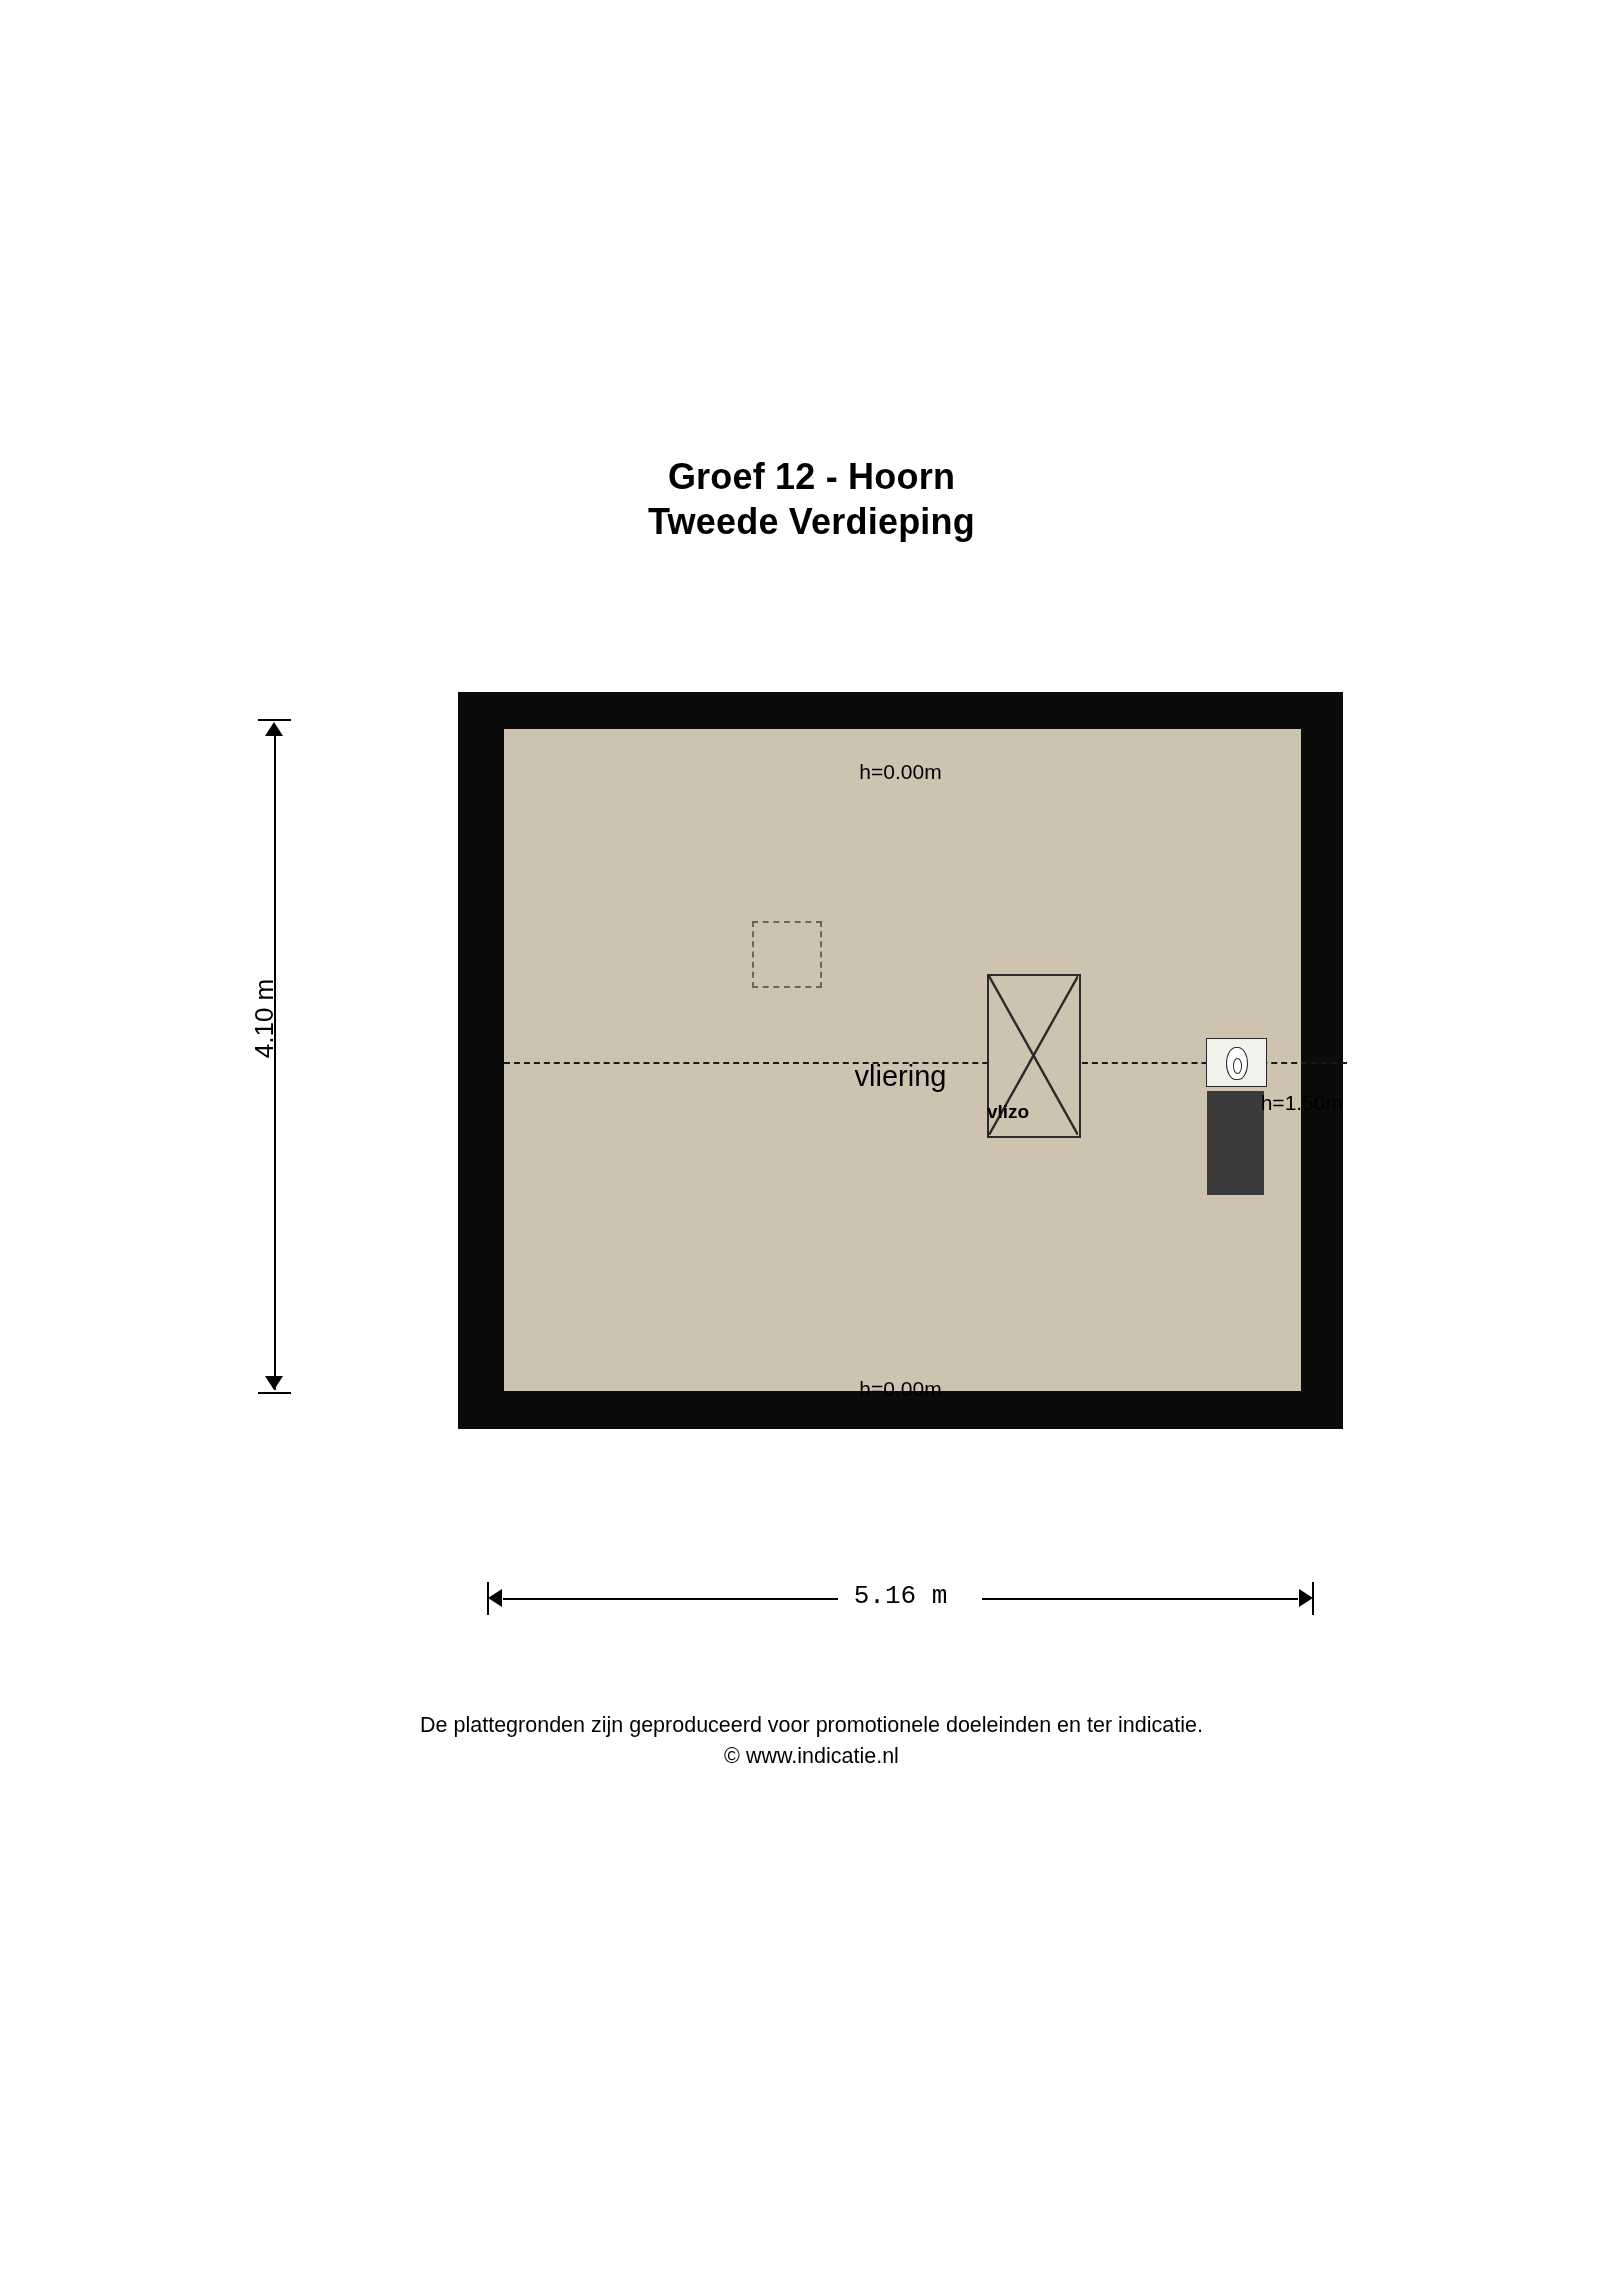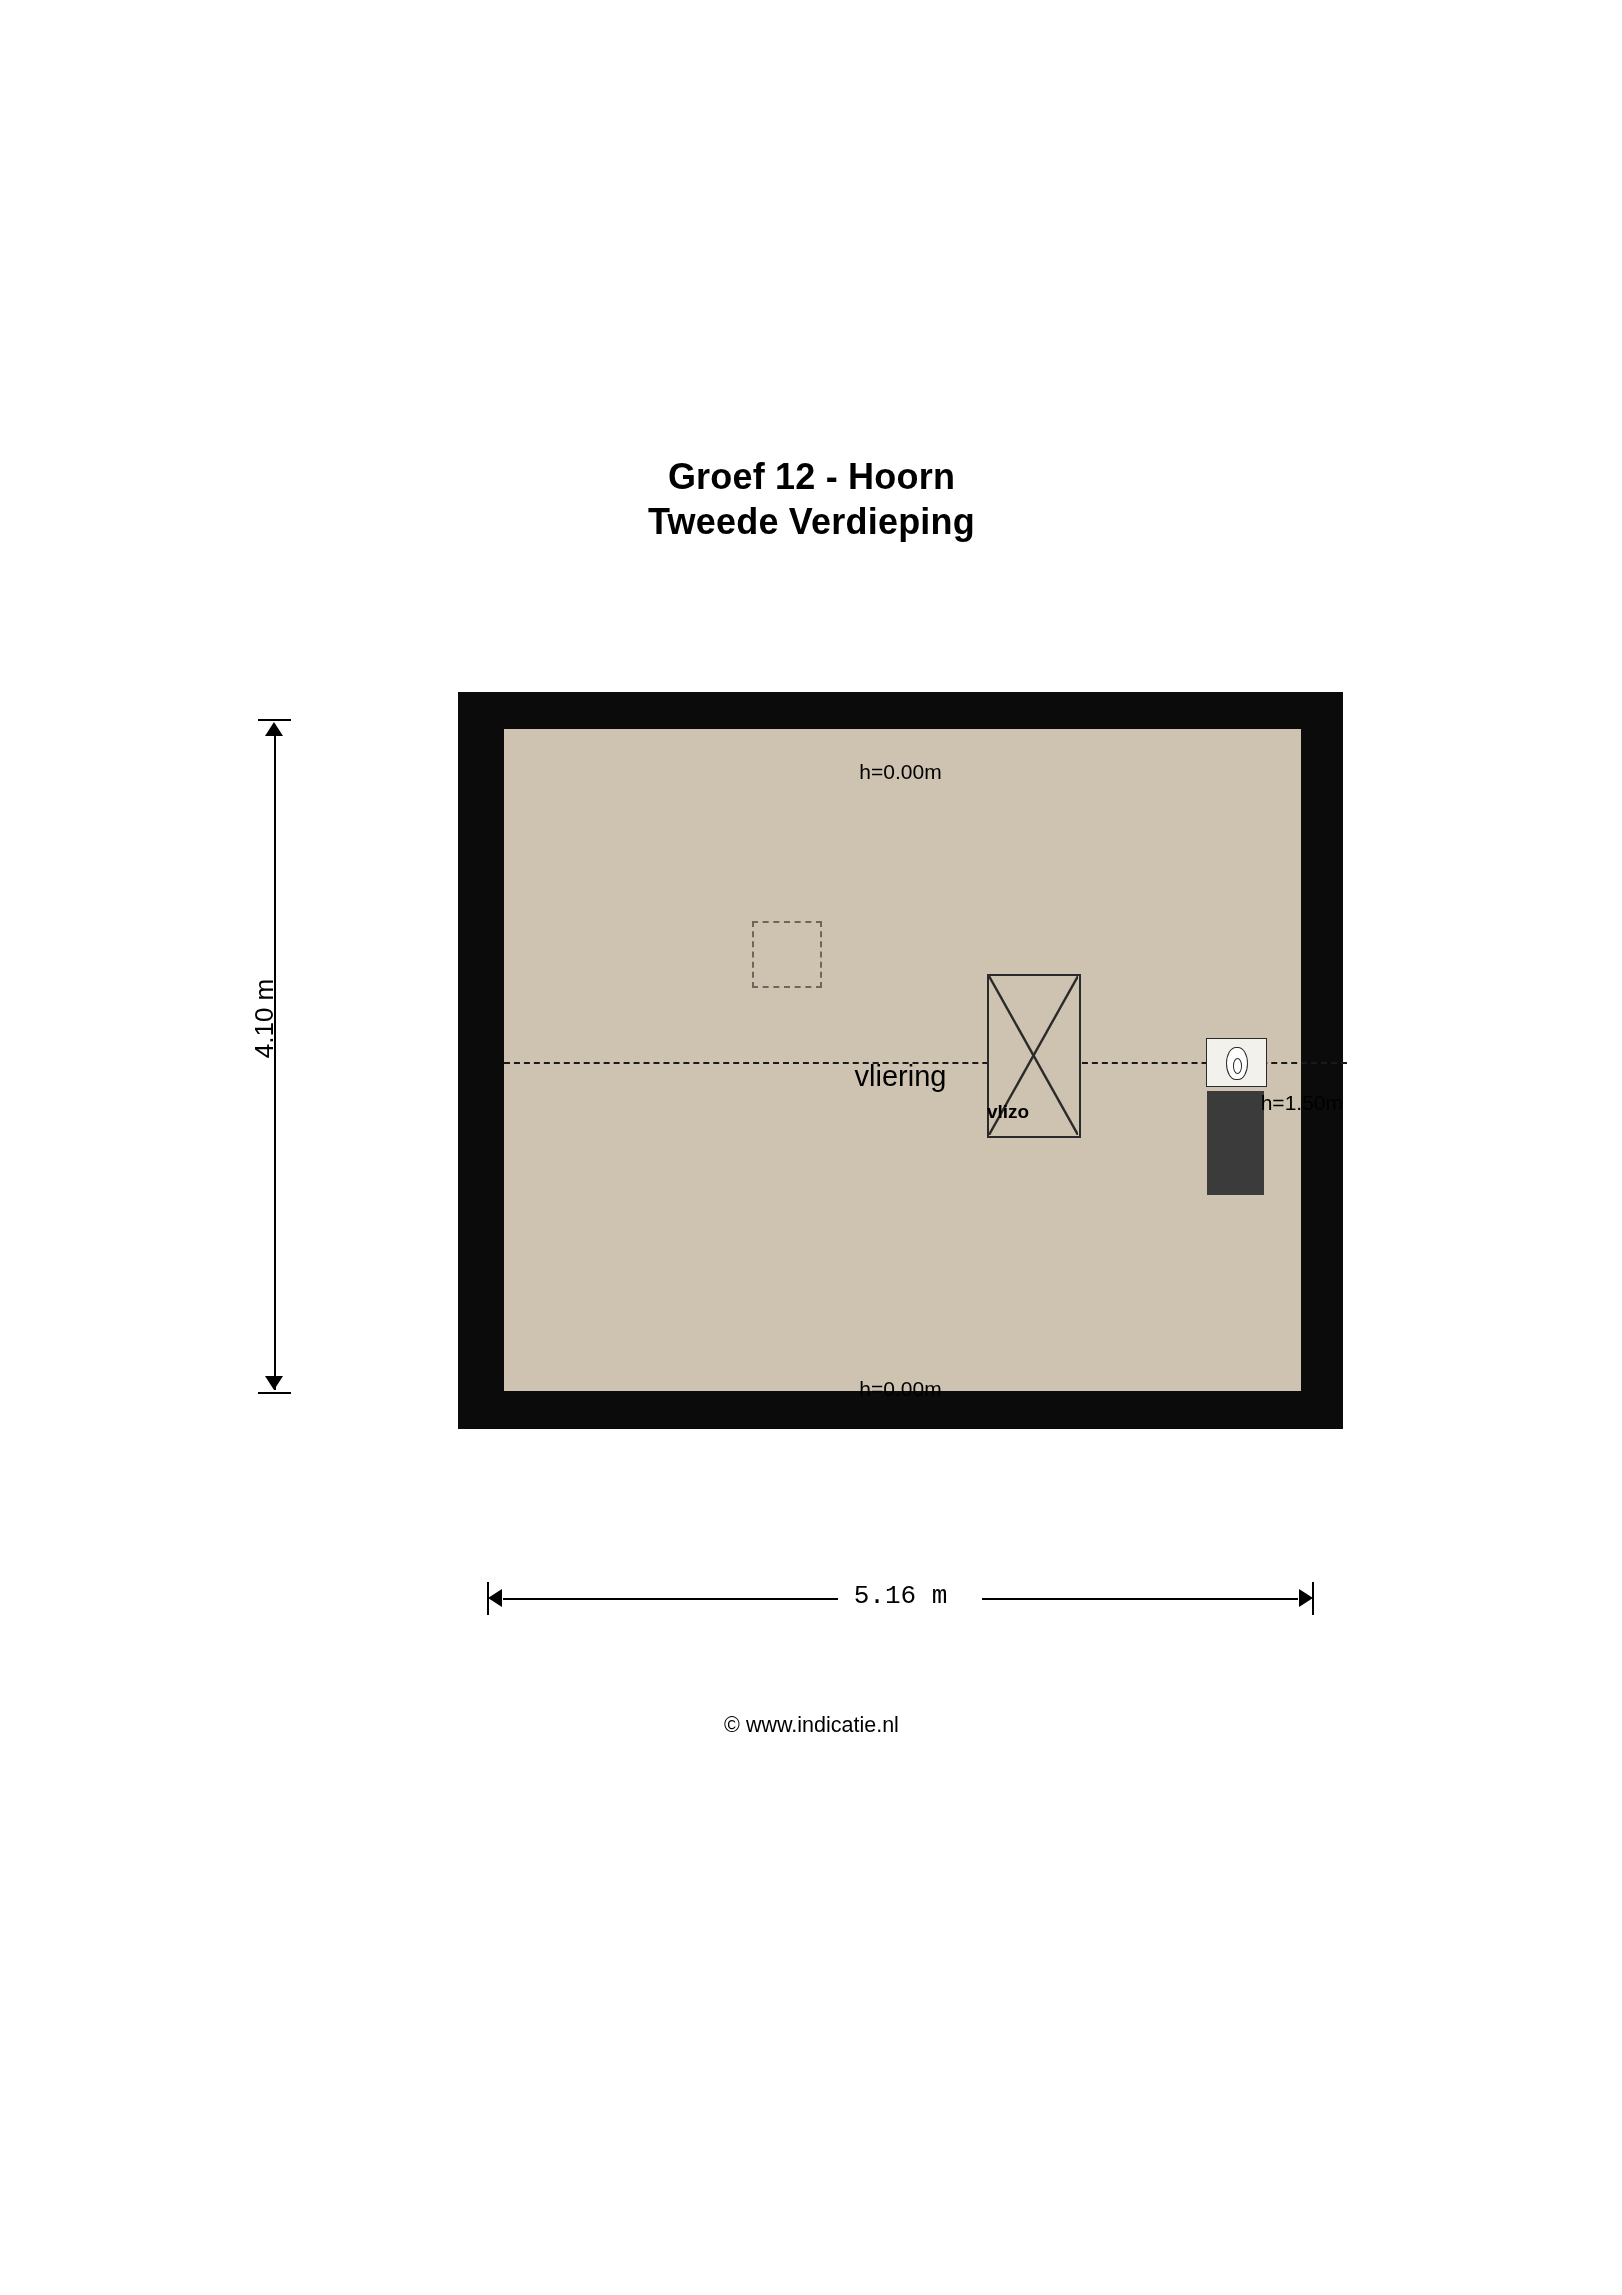--- a/index.html
+++ b/index.html
@@ -327,15 +327,16 @@
   <div class="cap-left"></div>
   <div class="arrow-left"></div>
   <div class="h-line-left"></div>
   <div class="h-text">5.16 m</div>
   <div class="h-line-right"></div>
   <div class="arrow-right"></div>
   <div class="cap-right"></div>
 </div>
 
 <div id="footer">
+  <div class="f-line">De plattegronden zijn geproduceerd voor promotionele doeleinden en ter indicatie.</div>
   <div class="f-line">© www.indicatie.nl</div>
 </div>
 
 
 </body></html>

